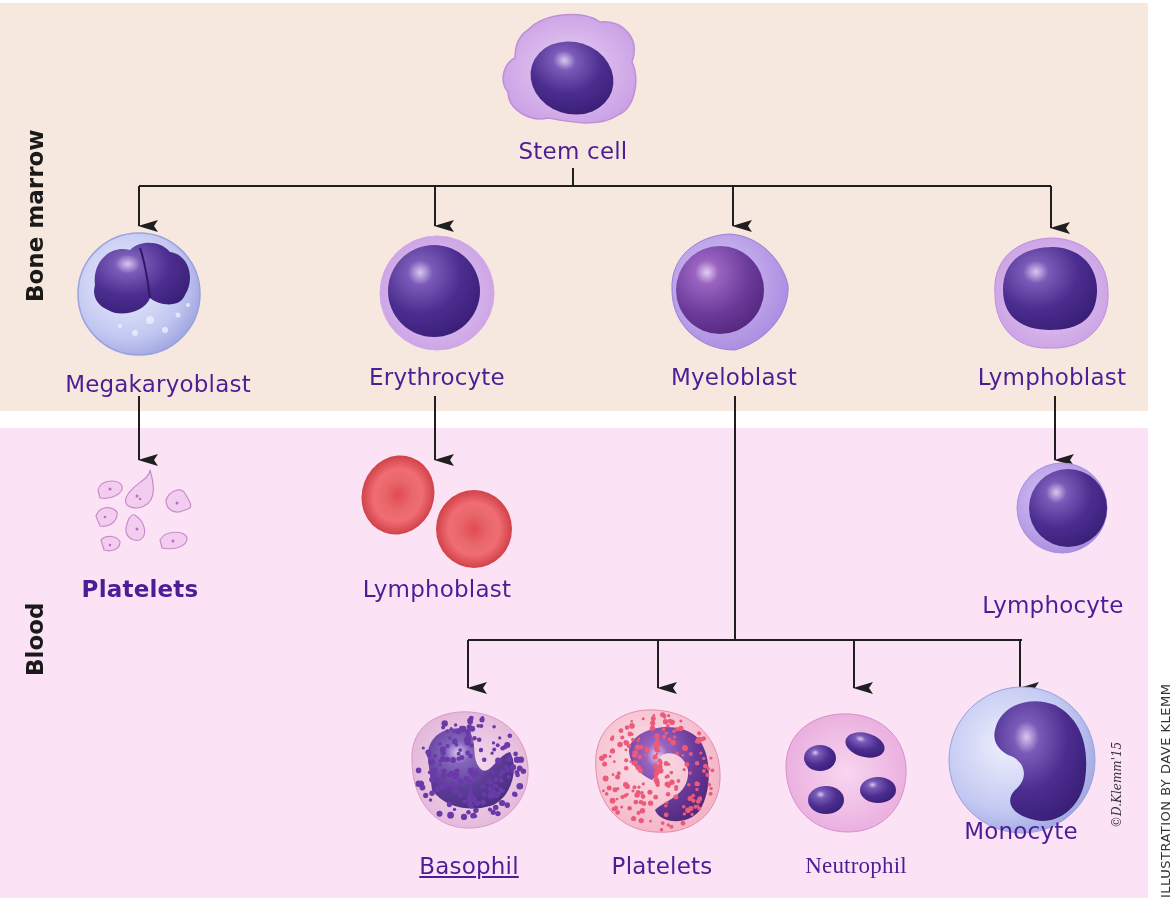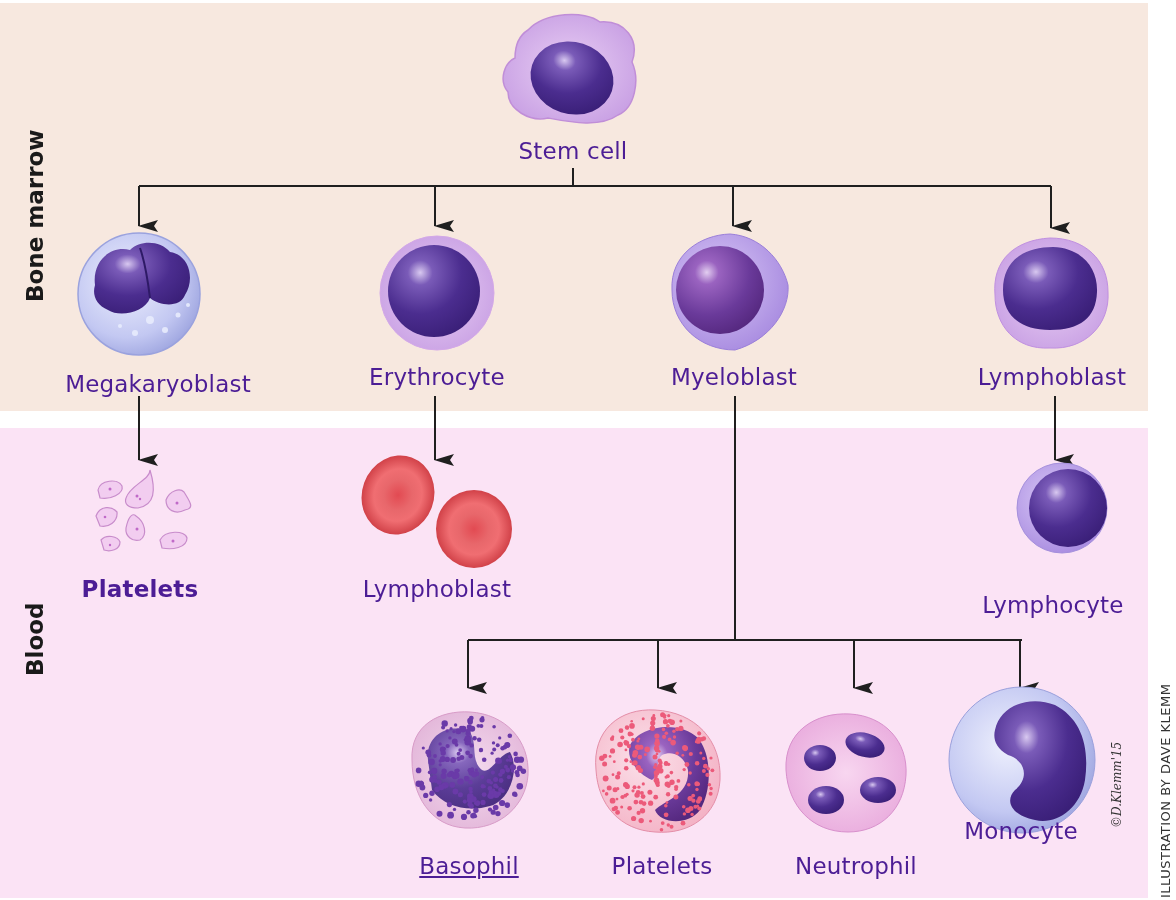--- a/index.html
+++ b/index.html
@@ -577,17 +577,17 @@
 <div class="cell-label" style="left:437px; top:364px;">Erythrocyte</div>
 <div class="cell-label" style="left:734px; top:364px;">Myeloblast</div>
 <div class="cell-label" style="left:1052px; top:364px;">Lymphoblast</div>
 
 <div class="cell-label" style="left:140px; top:576px;font-weight:bold;">Platelets</div>
 <div class="cell-label" style="left:437px; top:576px;">Lymphoblast</div>
 <div class="cell-label" style="left:1053px; top:572px;margin-top:20px;">Lymphocyte</div>
 
 <div class="cell-label" style="left:469px; top:853px;text-decoration:underline;">Basophil</div>
 <div class="cell-label" style="left:662px; top:853px;">Platelets</div>
-<div class="cell-label" style="left:856px; top:853px;">Neutrophil</div>
+<div class="cell-label" style="left:856px; top:853px;font-family:Liberation Serif, serif;">Neutrophil</div>
 <div class="cell-label" style="left:1021px; top:818px;">Monocyte</div>
 
 <div class="signature" style="left:1110px; top:828px;">©D.Klemm'15</div>
 <div class="credit" style="left:1158px; top:898px;">ILLUSTRATION BY DAVE KLEMM</div>
 
 </body></html>

